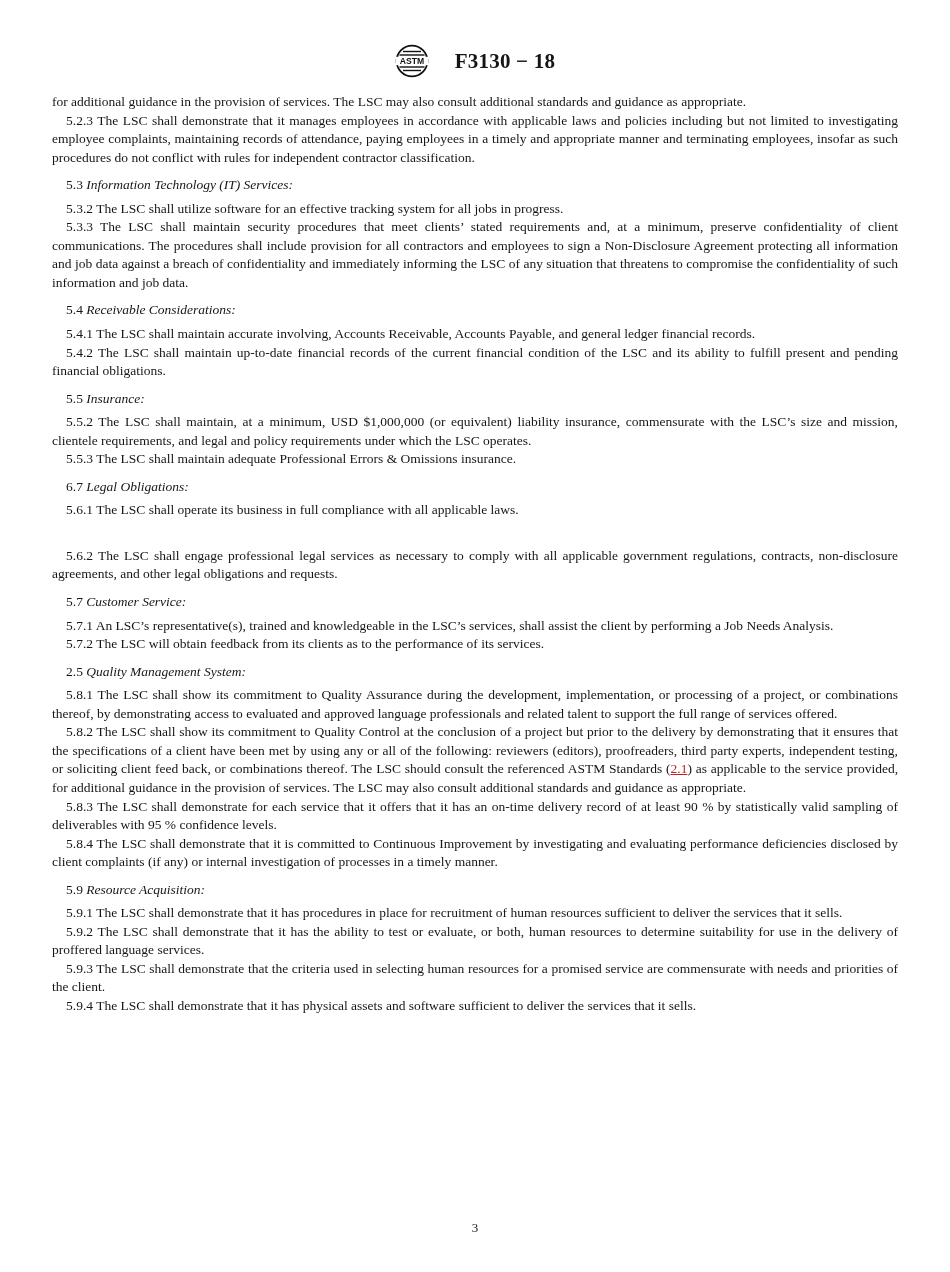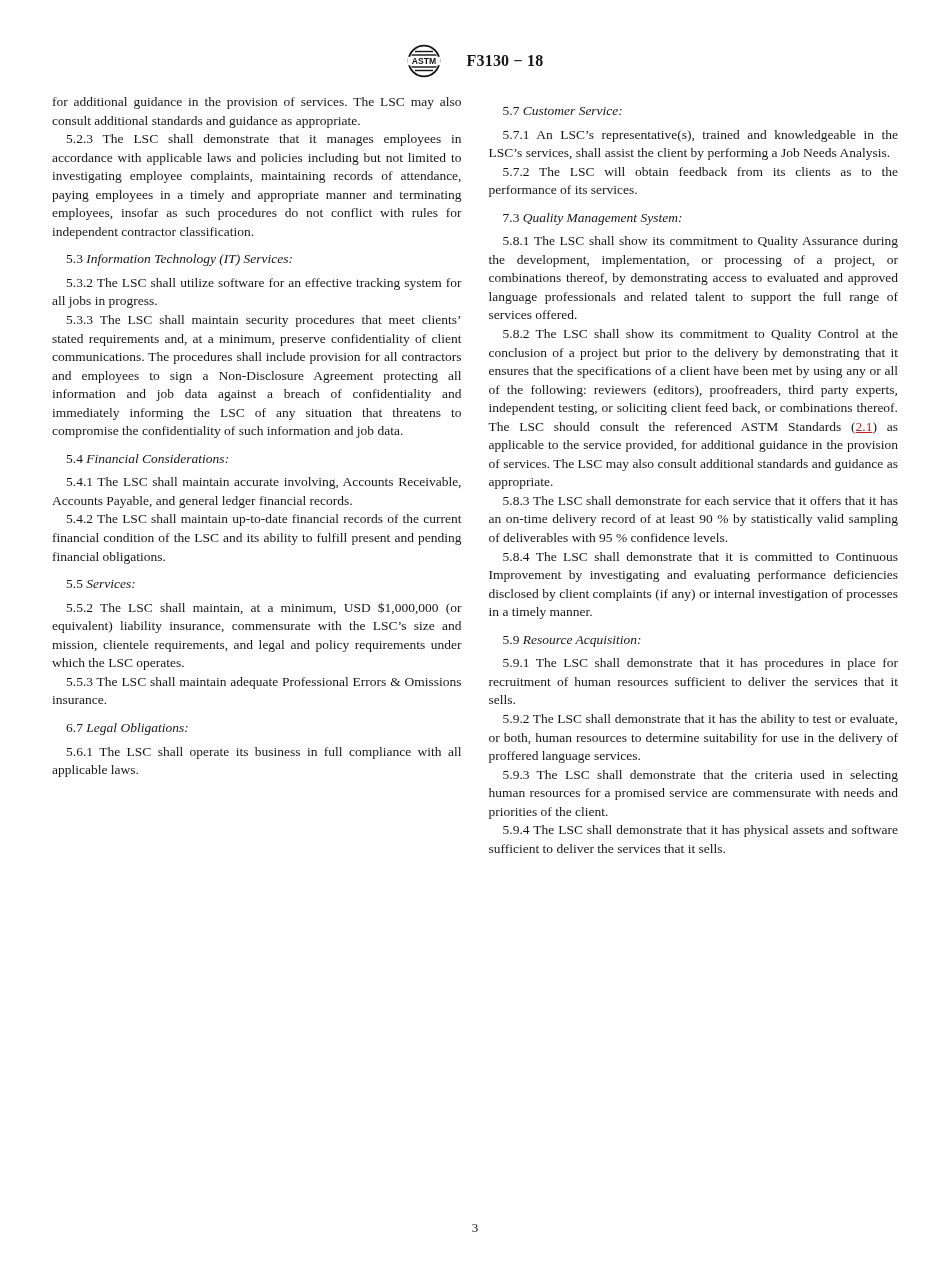--- a/index.html
+++ b/index.html
@@ -14,28 +14,29 @@
   }
   .header {
     position: absolute;
     top: 44px; left: 0; right: 0;
     display: flex; justify-content: center; align-items: center;
     gap: 26px;
   }
   .logo { display: inline-flex; }
   .doc-code {
     font-weight: bold;
-    font-size: 16px;
+    font-size: 21px;
     letter-spacing: 0.2px;
   }
   .content {
     position: absolute;
     top: 93px; left: 52px; right: 52px;
     display: flex;
     gap: 27px;
+    flex-direction: column;
   }
   .col {
     flex: 1 1 0;
     min-width: 0;
     font-size: 13.5px;
     line-height: 18.55px;
     text-align: justify;
   }
   .para { text-indent: 14px; }
   .para.cont { text-indent: 0; }
@@ -71,34 +72,35 @@
     <span class="doc-code">F3130 − 18</span>
   </div>
 
   <div class="content">
     <div class="col" id="col-left">
         <div class="para cont">for additional guidance in the provision of services. The LSC may also consult additional standards and guidance as appropriate.</div>
         <div class="para"><span>5.2.3 </span>The LSC shall demonstrate that it manages employees in accordance with applicable laws and policies including but not limited to investigating employee complaints, maintaining records of attendance, paying employees in a timely and appropriate manner and terminating employees, insofar as such procedures do not conflict with rules for independent contractor classification.</div>
         <div class="para heading"><span>5.3 </span><span class="heading-title">Information Technology (IT) Services:</span></div>
         <div class="para"><span>5.3.2 </span>The LSC shall utilize software for an effective tracking system for all jobs in progress.</div>
         <div class="para"><span>5.3.3 </span>The LSC shall maintain security procedures that meet clients’ stated requirements and, at a minimum, preserve confidentiality of client communications. The procedures shall include provision for all contractors and employees to sign a Non-Disclosure Agreement protecting all information and job data against a breach of confidentiality and immediately informing the LSC of any situation that threatens to compromise the confidentiality of such information and job data.</div>
-        <div class="para heading"><span>5.4 </span><span class="heading-title">Financial Considerations:</span></div>
+        <div class="para heading"><span>5.4 </span><span class="heading-title">Receivable Considerations:</span></div>
         <div class="para"><span>5.4.1 </span>The LSC shall maintain accurate involving, Accounts Receivable, Accounts Payable, and general ledger financial records.</div>
         <div class="para"><span>5.4.2 </span>The LSC shall maintain up-to-date financial records of the current financial condition of the LSC and its ability to fulfill present and pending financial obligations.</div>
-        <div class="para heading"><span>5.5 </span><span class="heading-title">Services:</span></div>
+        <div class="para heading"><span>5.5 </span><span class="heading-title">Insurance:</span></div>
         <div class="para"><span>5.5.2 </span>The LSC shall maintain, at a minimum, USD $1,000,000 (or equivalent) liability insurance, commensurate with the LSC’s size and mission, clientele requirements, and legal and policy requirements under which the LSC operates.</div>
         <div class="para"><span>5.5.3 </span>The LSC shall maintain adequate Professional Errors &amp; Omissions insurance.</div>
         <div class="para heading"><span>6.7 </span><span class="heading-title">Legal Obligations:</span></div>
         <div class="para"><span>5.6.1 </span>The LSC shall operate its business in full compliance with all applicable laws.</div>
       </div>
     <div class="col" id="col-right">
+        <div class="para"><span>5.6.2 </span>The LSC shall engage professional legal services as necessary to comply with all applicable government regulations, contracts, non-disclosure agreements, and other legal obligations and requests.</div>
         <div class="para heading"><span>5.7 </span><span class="heading-title">Customer Service:</span></div>
         <div class="para"><span>5.7.1 </span>An LSC’s representative(s), trained and knowledgeable in the LSC’s services, shall assist the client by performing a Job Needs Analysis.</div>
         <div class="para"><span>5.7.2 </span>The LSC will obtain feedback from its clients as to the performance of its services.</div>
-        <div class="para heading"><span>7.3 </span><span class="heading-title">Quality Management System:</span></div>
+        <div class="para heading"><span>2.5 </span><span class="heading-title">Quality Management System:</span></div>
         <div class="para"><span>5.8.1 </span>The LSC shall show its commitment to Quality Assurance during the development, implementation, or processing of a project, or combinations thereof, by demonstrating access to evaluated and approved language professionals and related talent to support the full range of services offered.</div>
         <div class="para"><span>5.8.2 </span>The LSC shall show its commitment to Quality Control at the conclusion of a project but prior to the delivery by demonstrating that it ensures that the specifications of a client have been met by using any or all of the following: reviewers (editors), proofreaders, third party experts, independent testing, or soliciting client feed back, or combinations thereof. The LSC should consult the referenced ASTM Standards (<span class="ref">2.1</span>) as applicable to the service provided, for additional guidance in the provision of services. The LSC may also consult additional standards and guidance as appropriate.</div>
         <div class="para"><span>5.8.3 </span>The LSC shall demonstrate for each service that it offers that it has an on-time delivery record of at least 90 % by statistically valid sampling of deliverables with 95 % confidence levels.</div>
         <div class="para"><span>5.8.4 </span>The LSC shall demonstrate that it is committed to Continuous Improvement by investigating and evaluating performance deficiencies disclosed by client complaints (if any) or internal investigation of processes in a timely manner.</div>
         <div class="para heading"><span>5.9 </span><span class="heading-title">Resource Acquisition:</span></div>
         <div class="para"><span>5.9.1 </span>The LSC shall demonstrate that it has procedures in place for recruitment of human resources sufficient to deliver the services that it sells.</div>
         <div class="para"><span>5.9.2 </span>The LSC shall demonstrate that it has the ability to test or evaluate, or both, human resources to determine suitability for use in the delivery of proffered language services.</div>
         <div class="para"><span>5.9.3 </span>The LSC shall demonstrate that the criteria used in selecting human resources for a promised service are commensurate with needs and priorities of the client.</div>
         <div class="para"><span>5.9.4 </span>The LSC shall demonstrate that it has physical assets and software sufficient to deliver the services that it sells.</div>
       </div>

